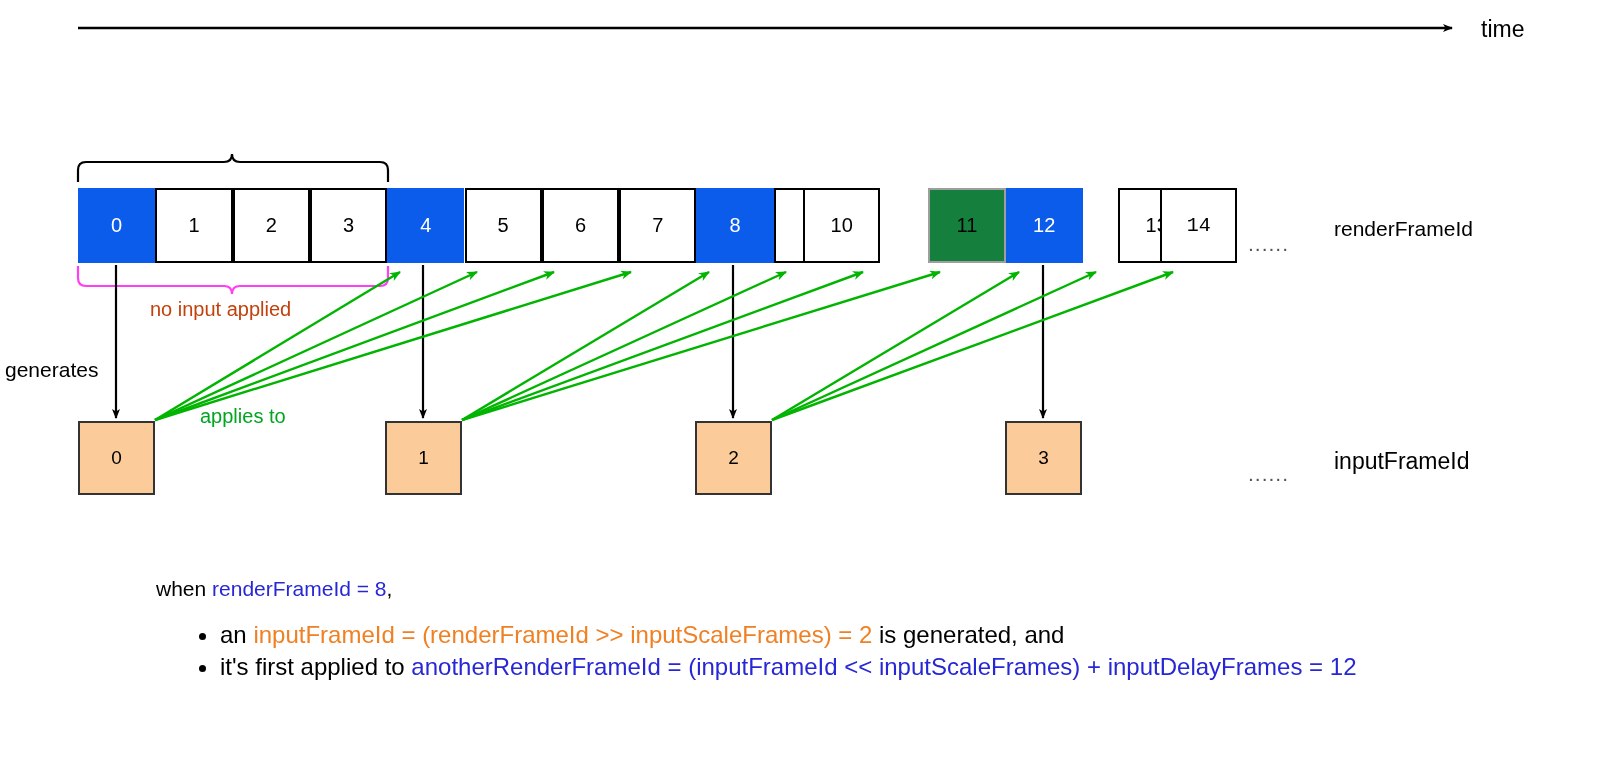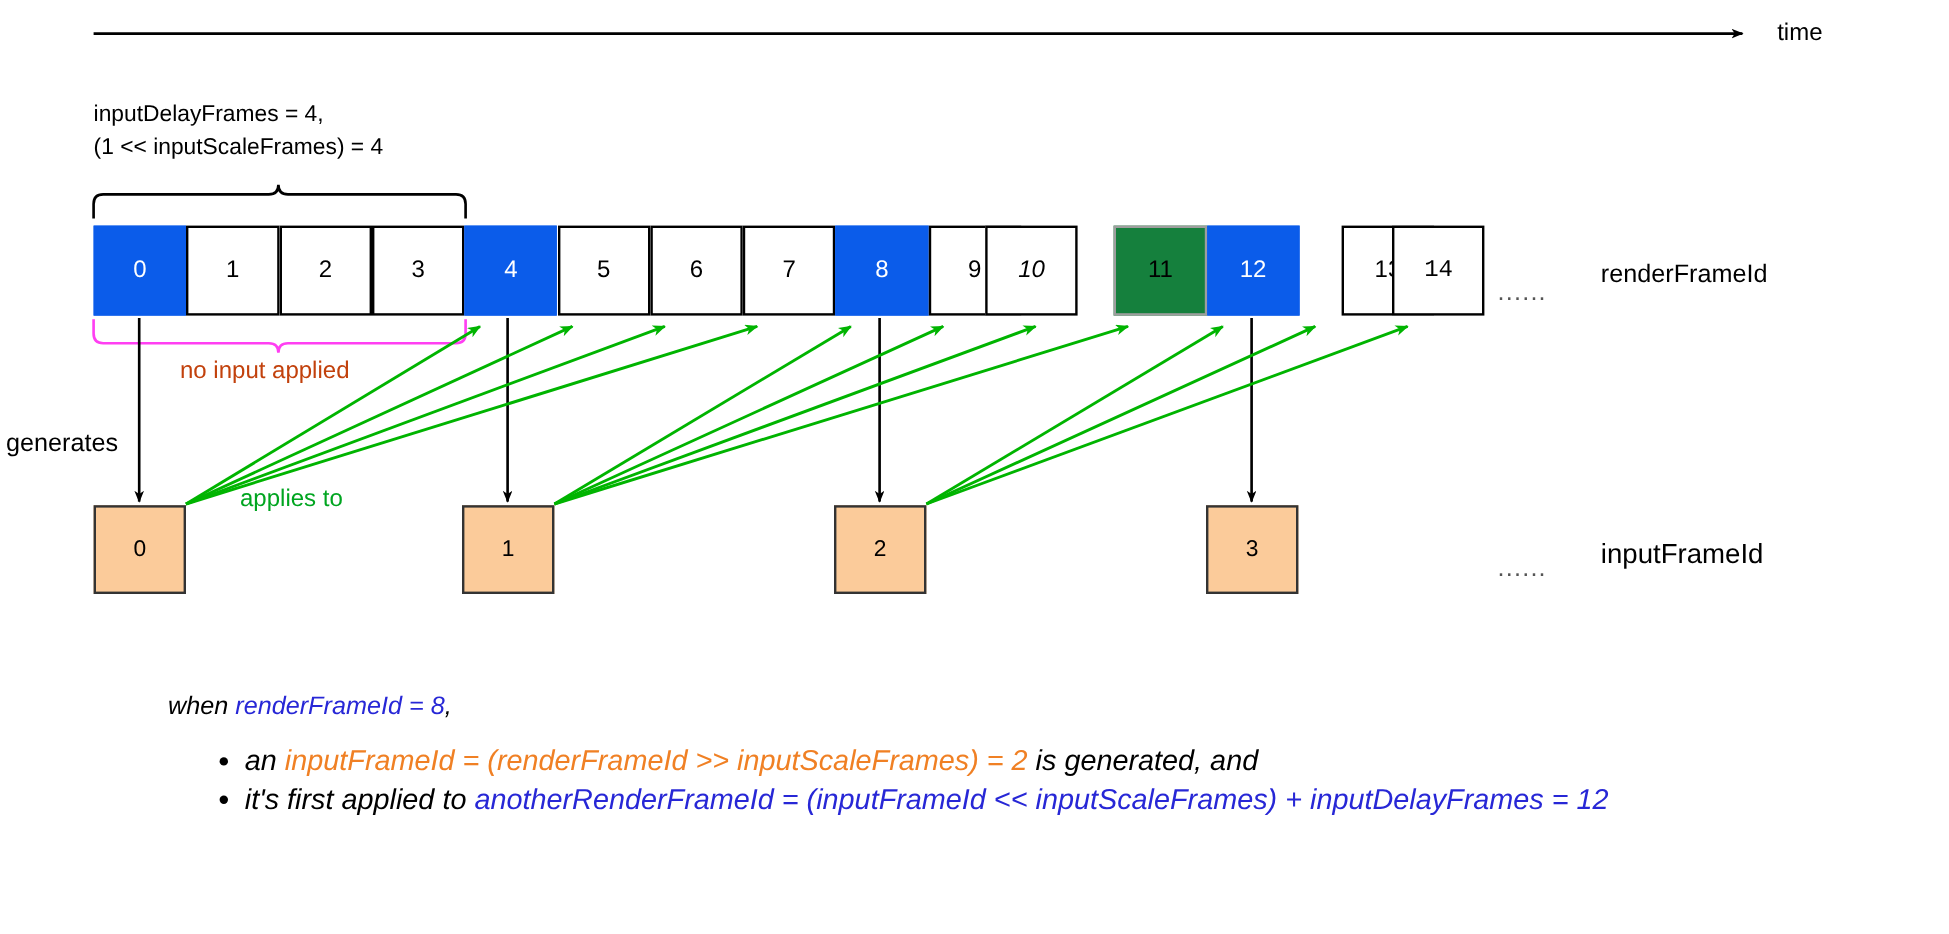--- a/index.html
+++ b/index.html
@@ -6,21 +6,21 @@
   body{
     width:1624px;height:778px;background:#ffffff;
     font-family:"Liberation Sans", sans-serif;
     position:relative;overflow:hidden;
   }
   .layer{position:absolute;left:0;top:0;width:1624px;height:778px;}
   svg.layer{pointer-events:none;}
 
   .txt{position:absolute;white-space:nowrap;color:#000;}
 
-  #time-label{left:1481px;top:16px;font-size:20px;}
+  #time-label{left:1481px;top:16px;font-size:23px;}
 
   #params{left:78px;top:82px;font-size:19px;line-height:27px;color:#000;}
 
   .cell{
     position:absolute;top:188px;height:75px;
     box-sizing:border-box;
     border:2px solid #000;
     background:#ffffff;
     display:flex;align-items:center;justify-content:center;
     font-size:20px;color:#000;
@@ -39,21 +39,21 @@
 
   #dots-render{left:1248px;top:232px;font-size:21px;letter-spacing:1px;color:#555;}
   #dots-input{left:1248px;top:462px;font-size:21px;letter-spacing:1px;color:#555;}
   #render-label{left:1334px;top:217px;font-size:21px;}
   #input-label{left:1334px;top:448px;font-size:23px;}
 
   #no-input{left:150px;top:298px;font-size:20px;color:#c2410c;}
   #generates{left:5px;top:358px;font-size:21px;}
   #applies-to{left:200px;top:405px;font-size:20px;color:#00a520;}
 
-  #bottom{position:absolute;left:140px;top:577px;width:1300px;font-style:italic;}
+  #bottom{position:absolute;left:156px;top:577px;width:1300px;}
   #when-line{font-size:21px;color:#000;}
   .blue-t{color:#2727d6;}
   .orange-t{color:#f08024;}
   ul.notes{margin:18px 0 0 0;padding-left:64px;}
   ul.notes li{font-size:24px;color:#000;line-height:32px;}
 </style>
 </head>
 <body>
 
 <svg class="layer" width="1624" height="778" viewBox="0 0 1624 778">
@@ -102,24 +102,20 @@
     <line x1="772" y1="420" x2="1019" y2="272" marker-end="url(#ah-green)"></line>
     <line x1="772" y1="420" x2="1096" y2="272" marker-end="url(#ah-green)"></line>
     <line x1="772" y1="420" x2="1173" y2="272" marker-end="url(#ah-green)"></line>
   </g>
 </svg>
 
 <div class="layer">
 
   <div class="txt" id="time-label">time</div>
 
-  <div class="txt" id="params">
-    <div>inputDelayFrames = 4,</div>
-    <div>(1 &lt;&lt; inputScaleFrames) = 4</div>
-  </div>
 
   <div id="render-cells">
       <div class="cell blue" style="left: 78px; width: 77.3px;">
         <span>0</span>
       </div>
       <div class="cell" style="left: 155.3px; width: 77.3px;">
         <span>1</span>
       </div>
       <div class="cell" style="left: 232.6px; width: 77.3px;">
         <span>2</span>
@@ -138,21 +134,21 @@
       </div>
       <div class="cell" style="left: 619.1px; width: 77.3px;">
         <span>7</span>
       </div>
       <div class="cell blue" style="left: 696.4px; width: 77.3px;">
         <span>8</span>
       </div>
       <div class="cell" style="left: 773.7px; width: 77.3px;">
         <span>9</span>
       </div>
-      <div class="cell" style="left: 821px; width: 77.3px; font-style: italic;">
+      <div class="cell" style="left: 803px; width: 77.3px;">
         <span>10</span>
       </div>
       <div class="cell gray" style="left: 928.3px; width: 77.3px;">
         <span>11</span>
       </div>
       <div class="cell blue" style="left: 1005.6px; width: 77.3px;">
         <span>12</span>
       </div>
       <div class="cell" style="left: 1118px; width: 77.3px;">
         <span>13</span>

